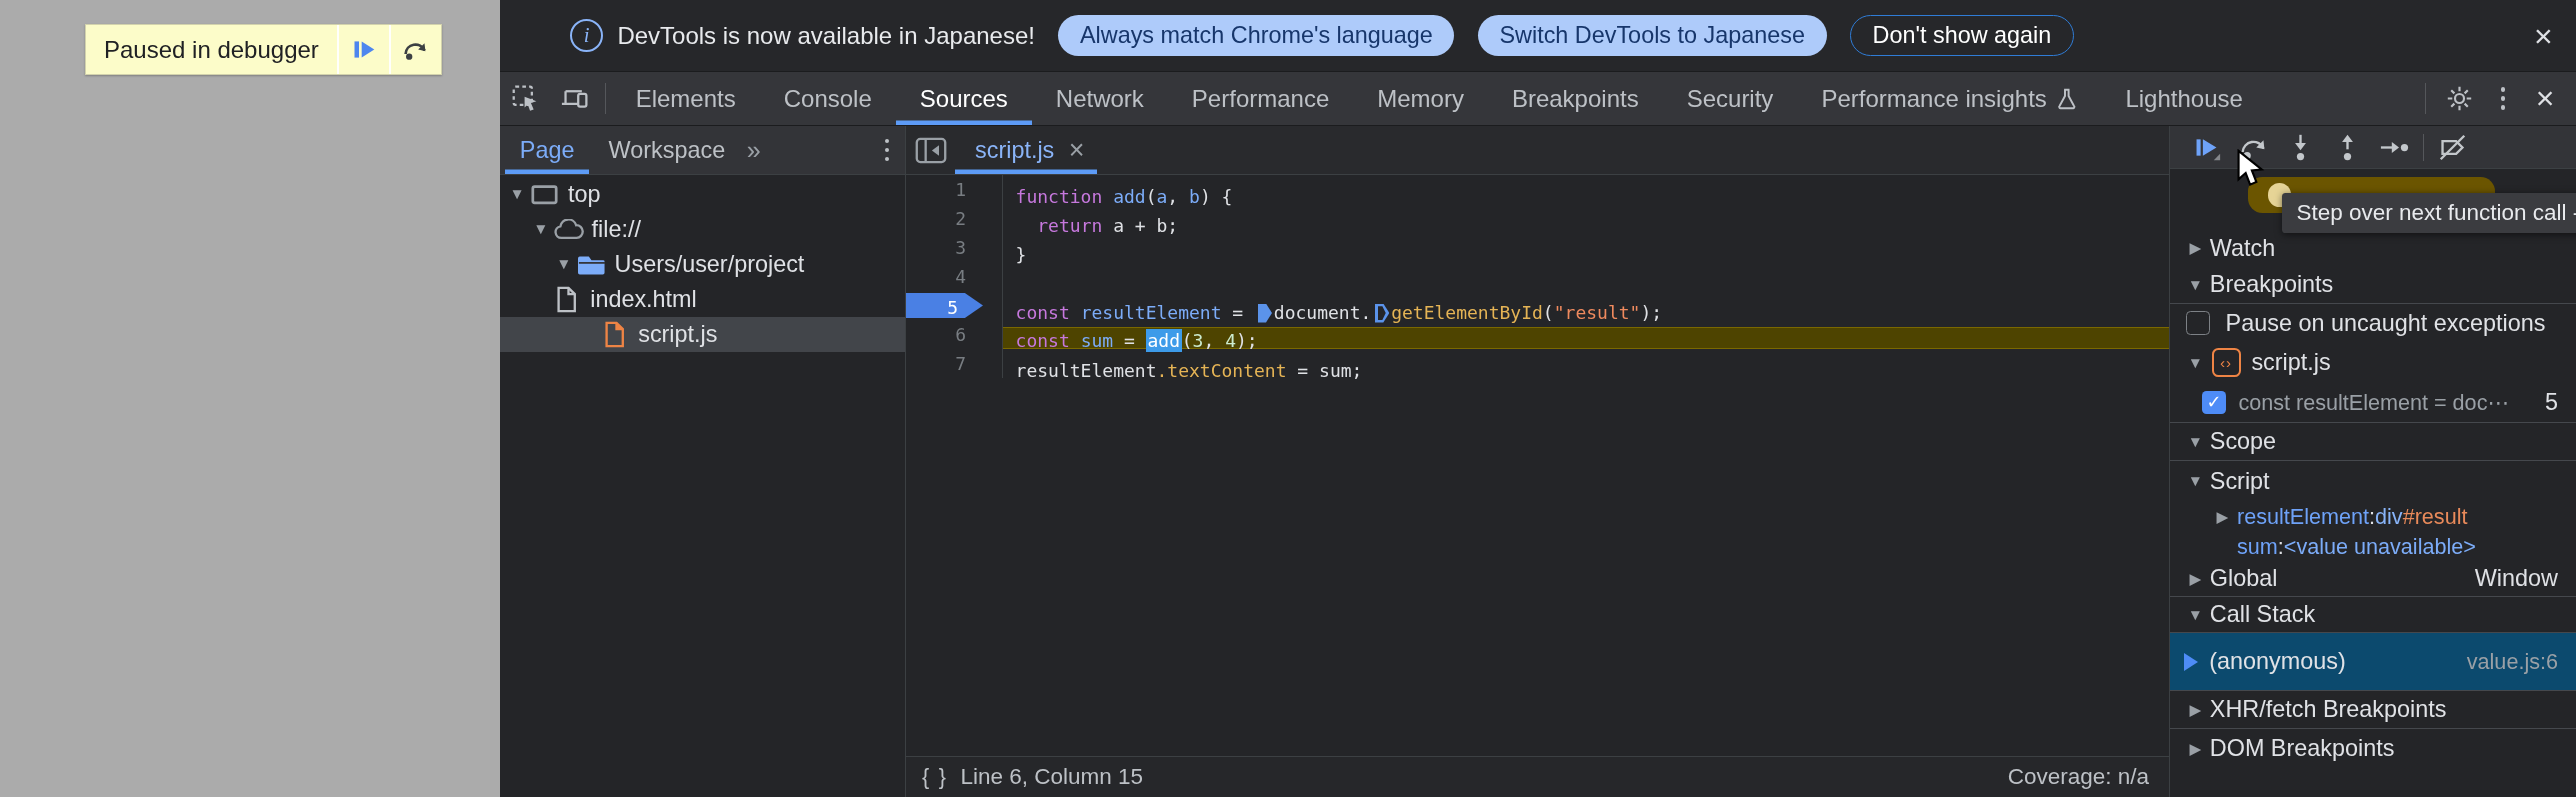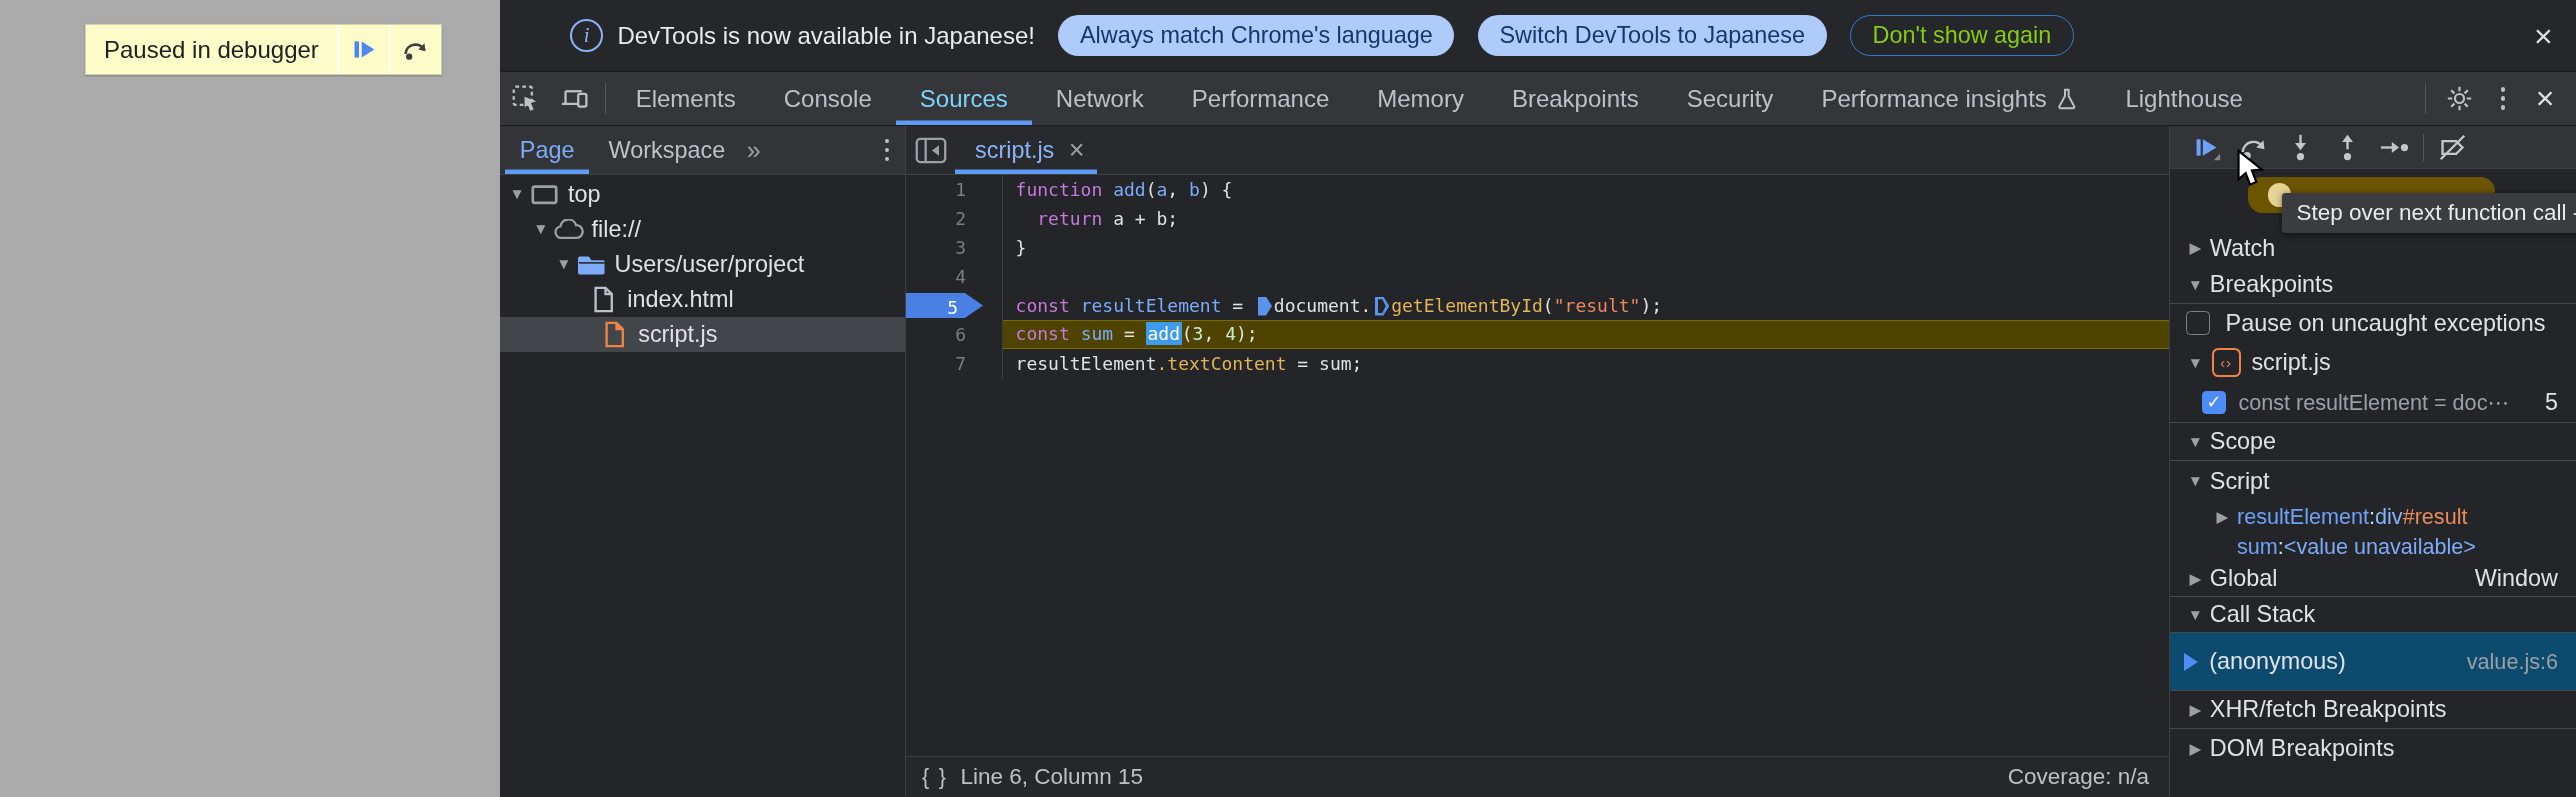--- a/index.html
+++ b/index.html
@@ -16,31 +16,31 @@
   .devtools{position:absolute;left:500px;top:0;width:2076px;height:797px;background:#242528;color:#dfe1e5;}
   
   .infobar{position:absolute;left:0;top:0;width:100%;height:72px;background:#26272a;
            display:flex;align-items:center;border-bottom:0.9px solid #1b1c1e;box-sizing:border-box;}
   .info-icon{width:29px;height:29px;border:2.7px solid #8ab4f8;border-radius:50%;margin-left:70px;
            display:flex;align-items:center;justify-content:center;color:#8ab4f8;
            font-family:"Liberation Serif",serif;font-size:20.7px;font-style:italic;flex:none;}
   .infobar .msg{margin-left:14.4px;font-size:24px;color:#e8eaed;white-space:nowrap;}
   .pill{height:41px;border-radius:20.7px;background:#aecbfa;color:#17366b;font-size:23.4px;
         display:flex;align-items:center;padding:0 21.6px;margin-left:23.4px;white-space:nowrap;cursor:pointer;}
-  .pill.ghost{background:transparent;border:1.8px solid #2f7cd6;color:#84cc16;}
+  .pill.ghost{background:transparent;border:1.8px solid #2f7cd6;color:#ffffff;}
   .infobar-close{position:absolute;right:12.6px;top:16px;width:40px;height:40px;display:flex;align-items:center;
         justify-content:center;color:#dfe1e5;font-size:32px;cursor:pointer;}
   
   .main-toolbar{position:absolute;left:0;top:72px;width:100%;height:54px;background:#35363a;
         display:flex;align-items:stretch;border-bottom:0.9px solid #1b1c1e;box-sizing:border-box;}
   .tb-icon{width:50px;display:flex;align-items:center;justify-content:center;color:#bdc1c6;cursor:pointer;}
   .tb-sep{width:0.9px;background:#55575b;margin:10.8px 5.4px;}
   .main-tabs{display:flex;align-items:stretch;}
   .main-tab{display:flex;align-items:center;padding:0 24px;font-size:24px;color:#bdc1c6;cursor:pointer;white-space:nowrap;}
-  .main-tab.active{color:#7dd3fc;box-shadow:inset 0 -5.4px 0 -0.9px #5d9bf6;}
+  .main-tab.active{color:#ffffff;box-shadow:inset 0 -5.4px 0 -0.9px #5d9bf6;}
   .main-tab .flask{margin-left:9px;display:flex;}
   .tb-right{position:absolute;right:7.2px;top:0;height:53px;display:flex;align-items:center;}
   .tb-right .tb-sep2{width:0.9px;height:31px;background:#55575b;margin:0 9px;}
   .kebab{display:flex;flex-direction:column;gap:4.5px;padding:0 16px;cursor:pointer;}
   .kebab i{width:4.5px;height:4.5px;border-radius:50%;background:#bdc1c6;}
   .x-close{color:#dfe1e5;font-size:32px;padding:0 14.4px;cursor:pointer;}
   
   .panels{position:absolute;left:0;top:126px;width:100%;height:671px;display:flex;}
   
   .navigator{width:406px;flex:none;border-right:0.9px solid #3c4043;box-sizing:border-box;
@@ -62,21 +62,21 @@
   .ed-toggle{width:49px;display:flex;align-items:center;justify-content:center;cursor:pointer;}
   .ed-tab{display:flex;align-items:center;padding:0 12.6px 0 20px;box-shadow:inset 0 -5.4px 0 -0.9px #5d9bf6;cursor:pointer;}
   .ed-tab .name{color:#8ab4f8;font-size:23.4px;}
   .ed-tab .close{color:#9aa0a6;font-size:27px;margin-left:14.4px;cursor:pointer;}
   .code{flex:1;position:relative;font-family:"DejaVu Sans Mono",monospace;font-size:18px;overflow:hidden;}
   .code-row{display:flex;height:29px;line-height:29px;white-space:pre;}
   .gutter{width:97px;flex:none;color:#787d82;text-align:right;padding-right:36px;box-sizing:border-box;
         border-right:0.9px solid #3c4043;position:relative;font-size:18px;}
   .gutter .flag{position:absolute;left:0;top:1.8px;bottom:1.8px;width:77px;background:#4a80e4;
         clip-path:polygon(0 0,76% 0,100% 50%,76% 100%,0 100%);color:#fff;text-align:right;padding-right:25px;box-sizing:border-box;}
-  .code-content{flex:1;padding-left:12.6px;box-sizing:border-box;}
+  .code-content{flex:1;padding-left:12.6px;box-sizing:border-box;margin-top:7px;}
   .code-row.exec .code-content{background:#4e4400;border-top:1.8px solid #7a6800;border-bottom:1.8px solid #7a6800;line-height:25px;}
   .tk-kw{color:#c678dd}.tk-pl{color:#dfe1e5}.tk-def{color:#7cacf8}.tk-fn{color:#e5b455}
   .tk-str{color:#ef8a5e}.tk-num{color:#cdeccf}
   .tk-sel{background:#3d9be9;color:#ffffff;padding:0.9px 1.8px;}
   .pent{display:inline-block;width:14.4px;height:19px;vertical-align:-3.6px;background:#5b93ea;
         clip-path:polygon(0 0,58% 0,100% 50%,58% 100%,0 100%);position:relative;margin:0 1.8px 0 3.6px;}
   .pent.outline{background:#5b93ea;}
   .pent.outline::after{content:"";position:absolute;left:2.7px;top:2.7px;right:3.6px;bottom:2.7px;
         background:#242528;clip-path:polygon(0 0,58% 0,100% 50%,58% 100%,0 100%);}
   .status{height:41px;border-top:0.9px solid #3c4043;background:#26272a;display:flex;align-items:center;
@@ -246,21 +246,21 @@
           <div class="tree-row" style="padding-left:52px">
             <span class="tri">▼</span>
             <span class="tree-ic">
               <svg width="29" height="23.4" viewBox="0 0 32 26">
                   <path d="M3 4 h10 l3 4 h13 a1.5 1.5 0 0 1 1.5 1.5 V22 a2 2 0 0 1 -2 2 H3 a2 2 0 0 1 -2 -2 V6 a2 2 0 0 1 2 -2 z" fill="#7cacf8"></path>
                   <path d="M2 10 h29 v2 H2 z" fill="#35363a"></path>
                 </svg>
             </span>
             <span>Users/user/project</span>
           </div>
-          <div class="tree-row" style="padding-left:88px">
+          <div class="tree-row" style="padding-left:51px">
             <span class="tree-ic">
               <svg width="23.4" height="27" viewBox="0 0 26 30" fill="none" stroke="#bdc1c6" stroke-width="2.6">
                 <path d="M4 2 h11 l7 7 v19 h-18 z"></path>
                   <path d="M15 2 v7 h7"></path>
               </svg>
             </span>
             <span>index.html</span>
           </div>
           <div class="tree-row selected" style="padding-left:99px">
             <span class="tree-ic">

